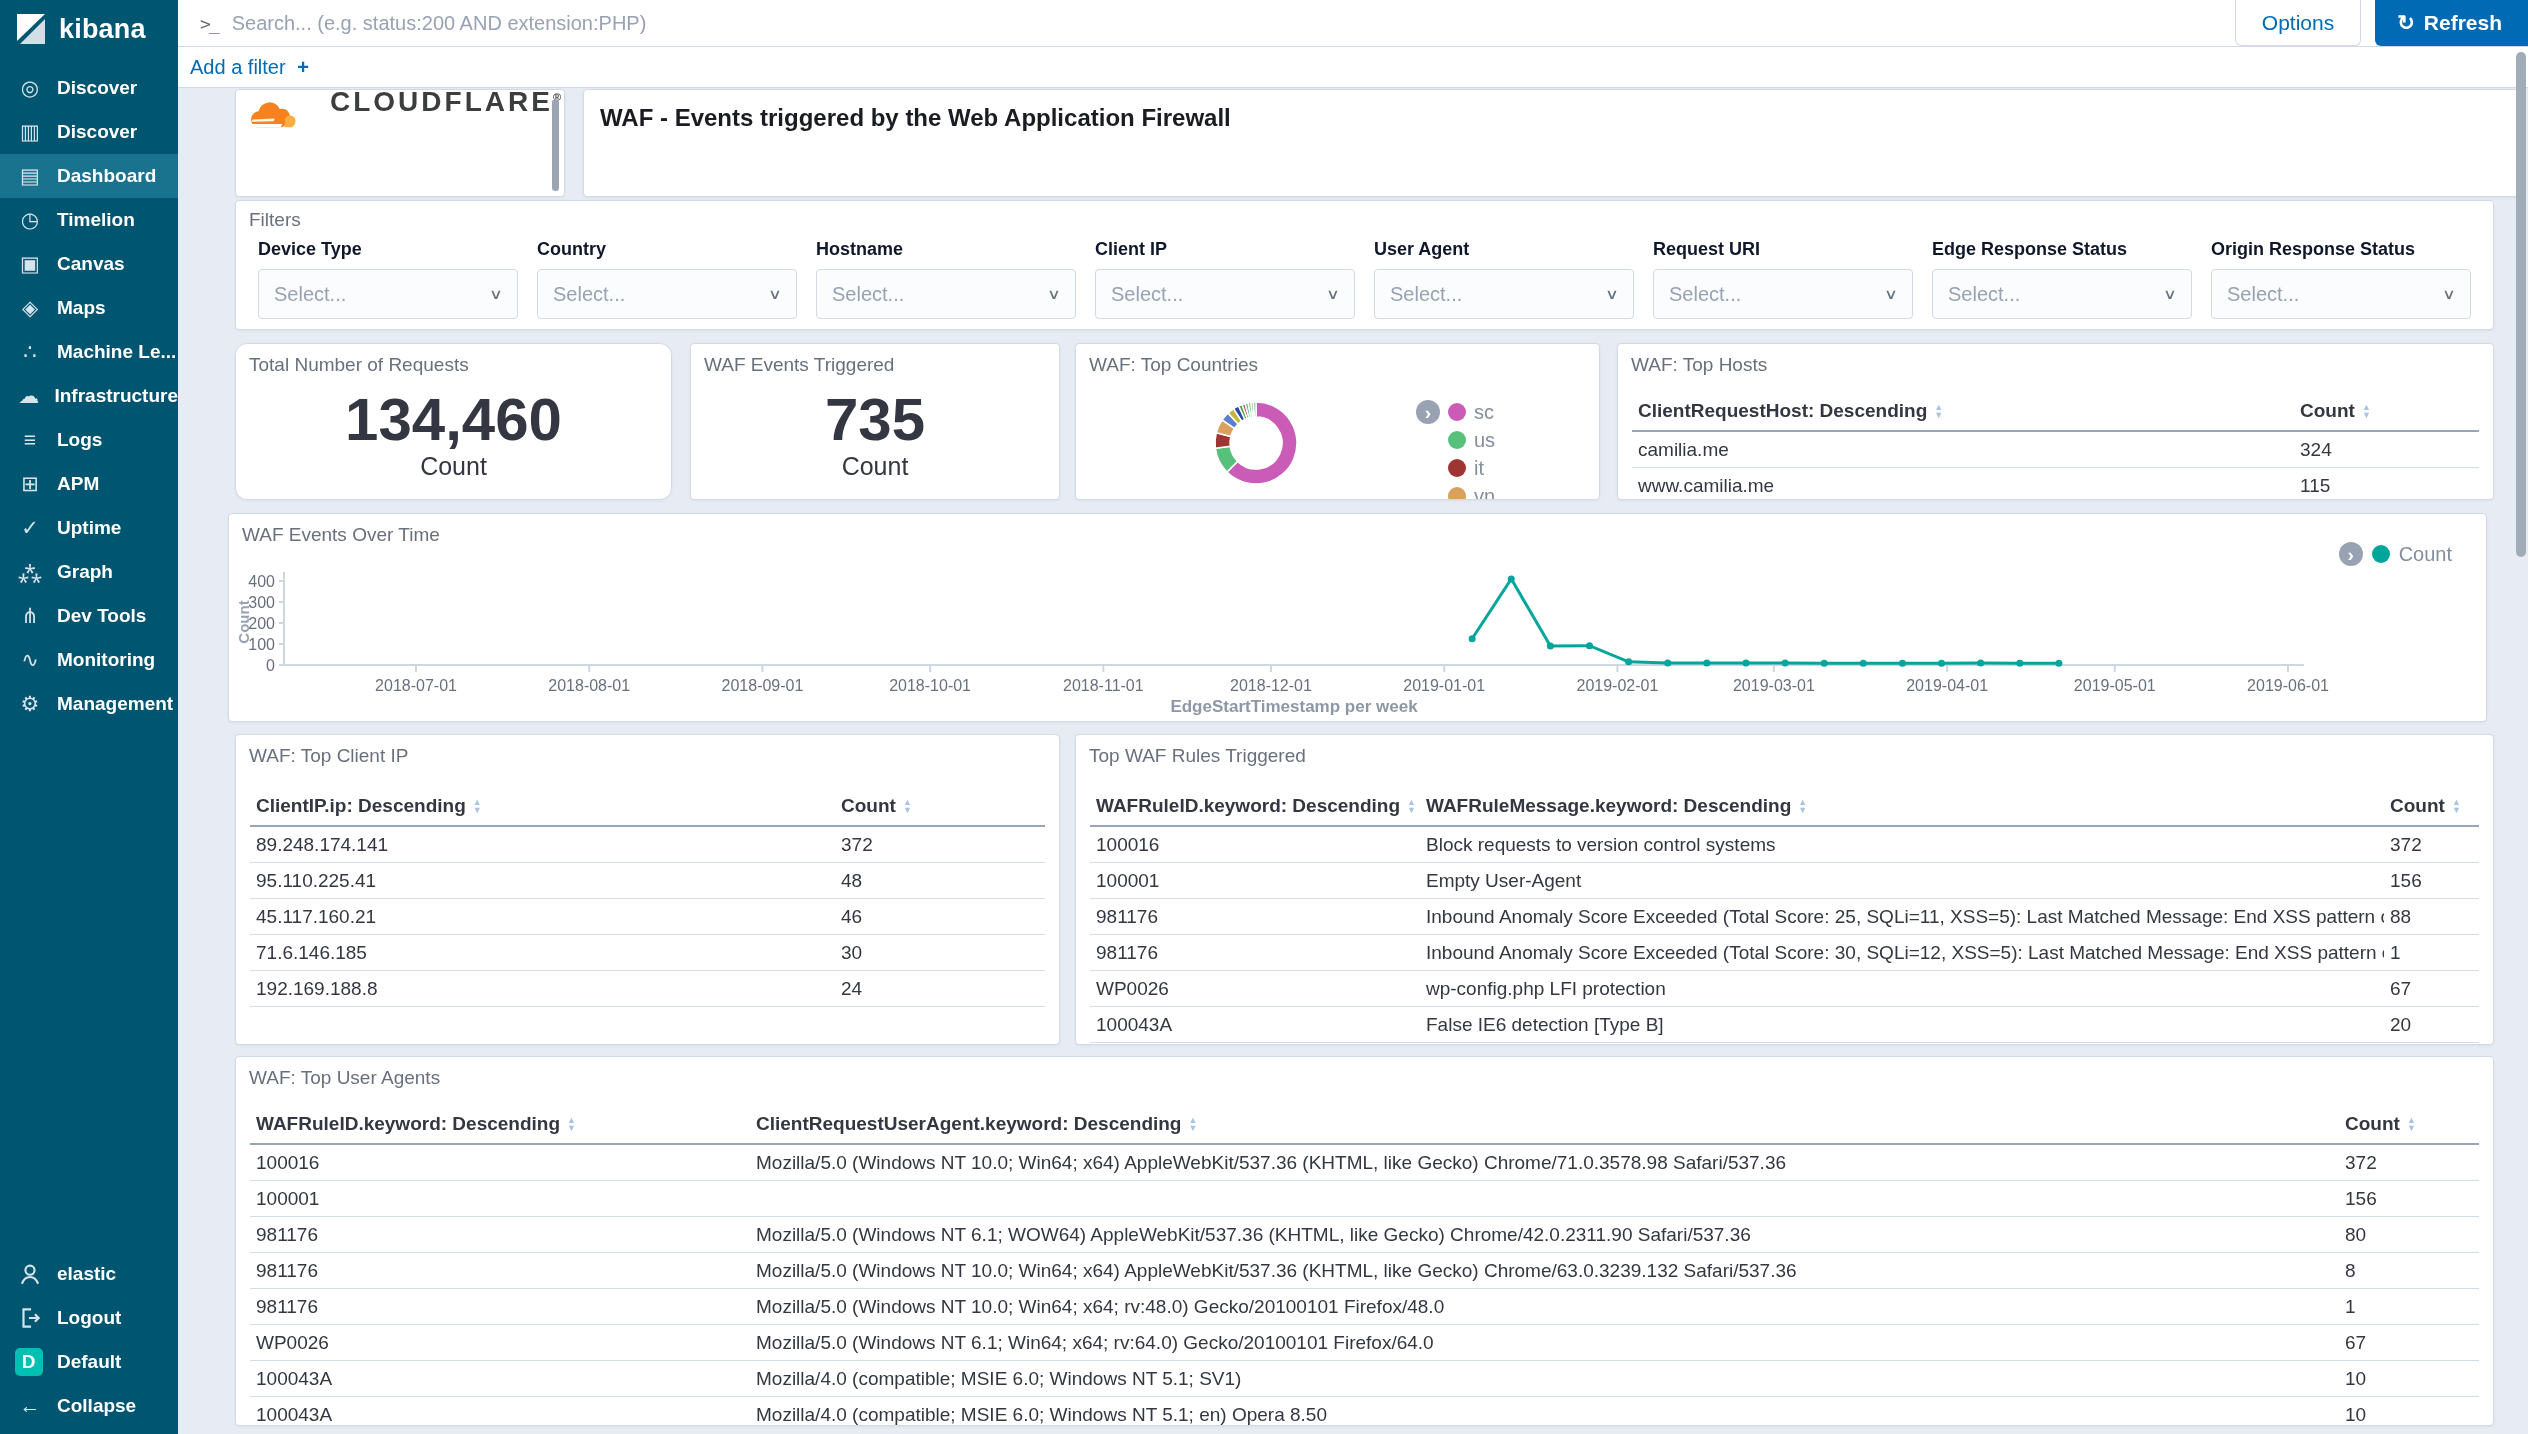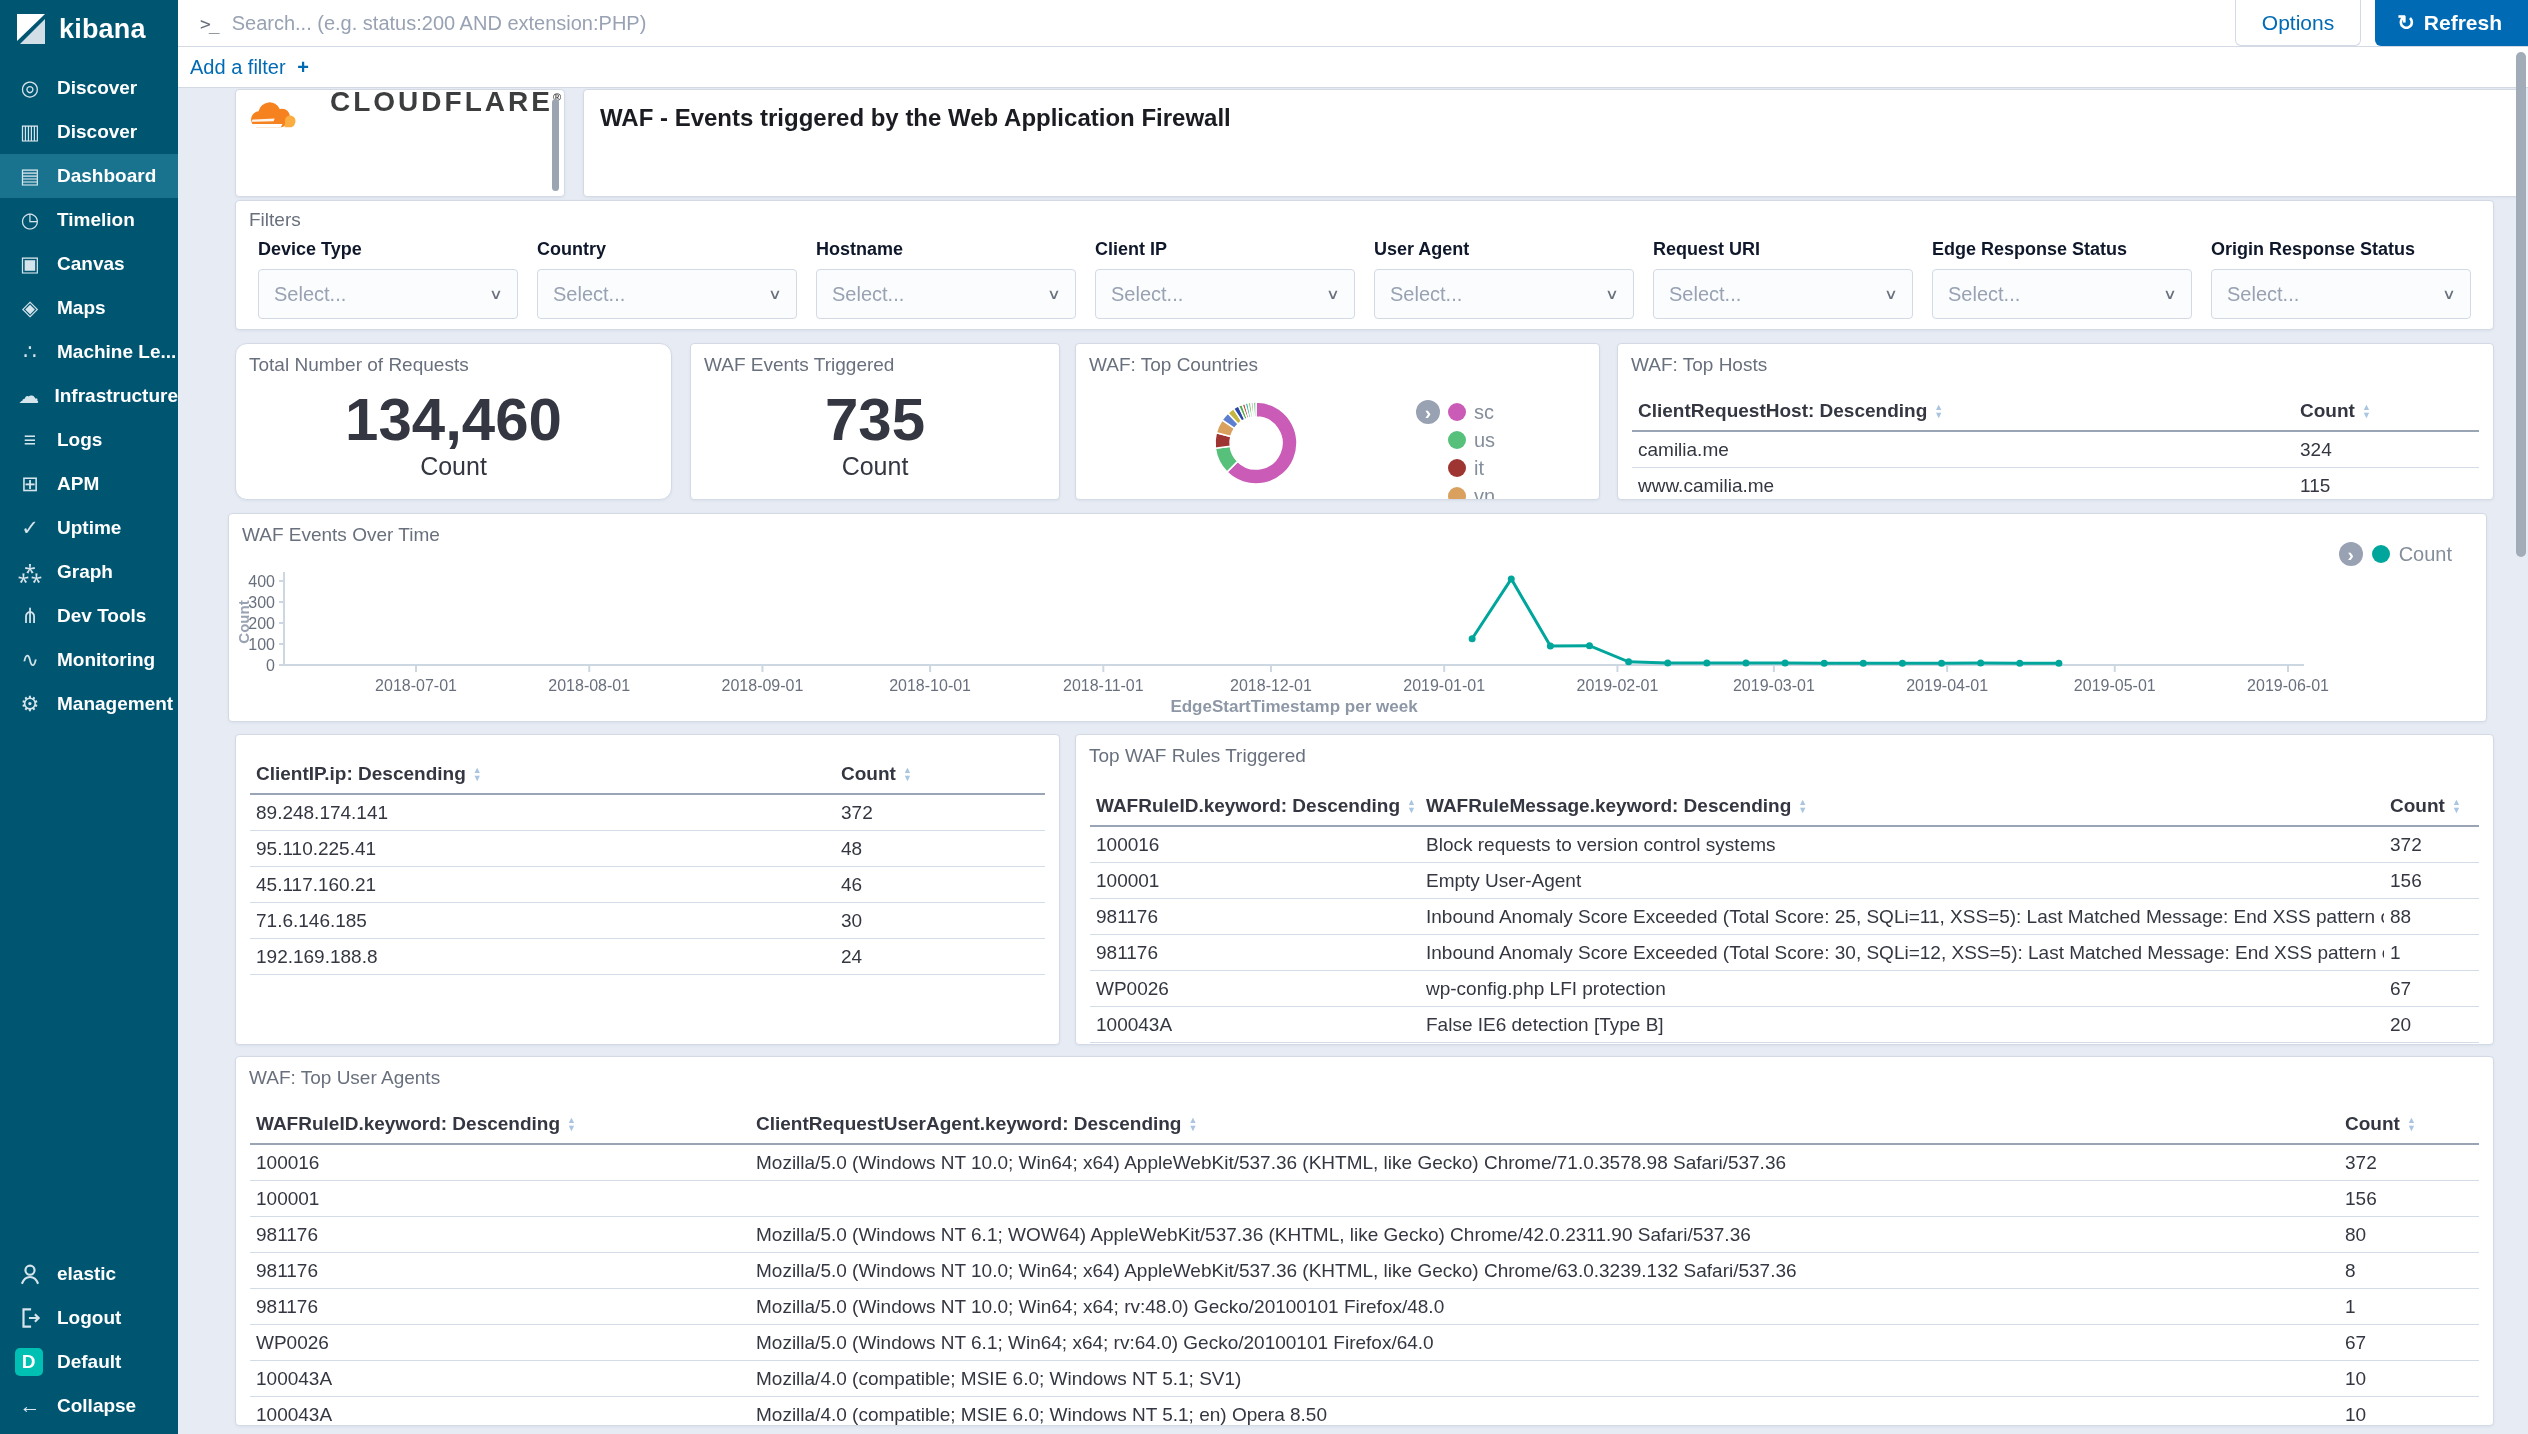--- a/index.html
+++ b/index.html
@@ -459,20 +459,21 @@
         <circle cx="1829.889552238806" cy="149.32" r="3.5" fill="#00a69b"></circle>
       </svg>
     <div class="line-legend">
       <span class="circle-chevron">›</span>
       <span class="legend-dot" style="background:#00a69b;"></span>
       <span class="legend-label">Count</span>
     </div>
   </section>
 
   <section class="panel" style="left:57px; top:646px; width:825px; height:311px;">
+    <div class="panel-title">WAF: Top Client IP</div>
     <div class="vis-table" style="margin-top:22px;">
         <table>
           <colgroup>
             <col style="width:auto">
             <col style="width:210px">
           </colgroup>
           <thead>
             <tr>
               <th><span class="th-inner">
                   <span>ClientIP.ip: Descending</span>

